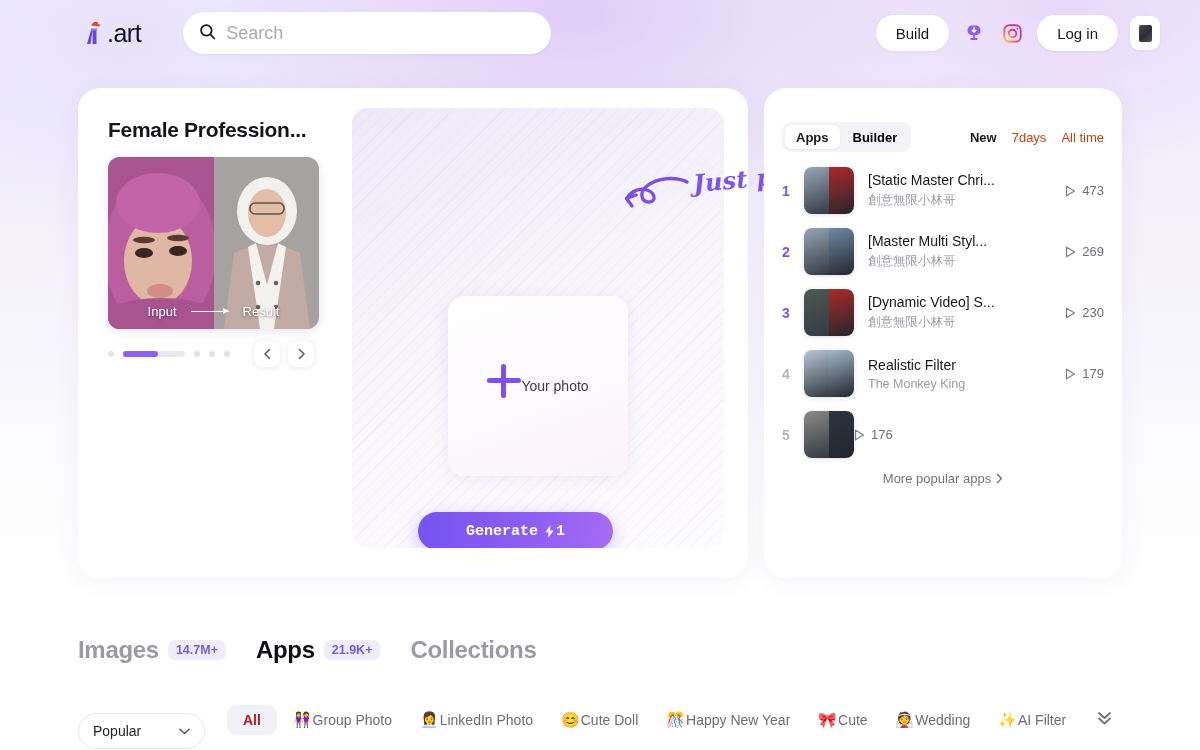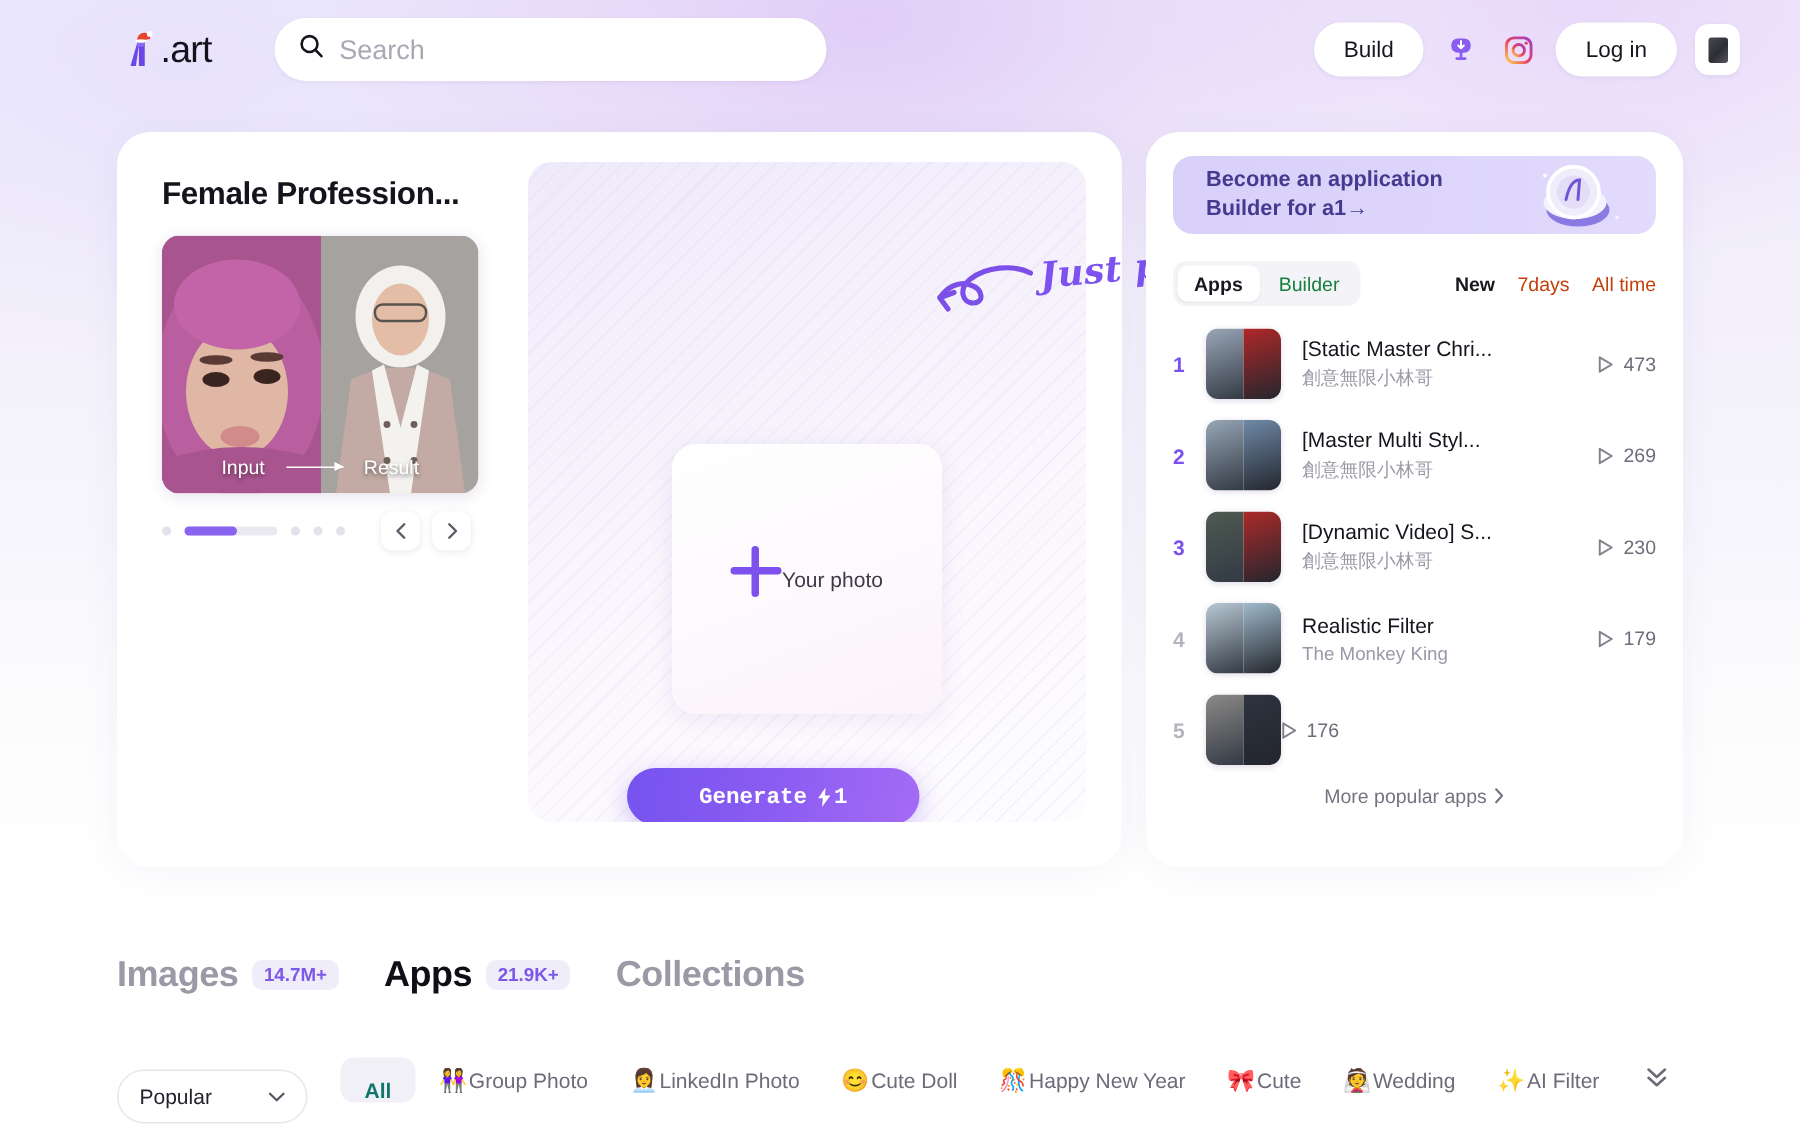--- a/index.html
+++ b/index.html
@@ -175,21 +175,21 @@
     background: linear-gradient(95deg, #d9d0fa 0%, #ddd5fb 55%, #e2dbfc 100%);
     display: flex; align-items: center; padding-left: 22px; cursor: pointer;
   }
   .banner-text { font-size: 14.5px; font-weight: 700; color: #453a8f; line-height: 1.28; z-index: 2; }
   .banner-coins { position: absolute; right: 20px; top: 3px; width: 62px; height: 48px; }
 
   .tabs-row { display: flex; align-items: center; margin-top: 18px; }
   .segbox { background: #f4f3f8; border-radius: 9px; padding: 3px; display: flex; gap: 2px; }
   .seg {
     height: 24px; padding: 0 11px; border-radius: 7px; display: flex; align-items: center;
-    font-size: 13px; color: #15803d; cursor: pointer;
+    font-size: 13px; color: #000000; cursor: pointer; font-weight: bold;
   }
   .seg.active { background: #fff; color: #19171f; font-weight: 600; box-shadow: 0 1px 2px rgba(0,0,0,0.06); }
   .filters { margin-left: auto; display: flex; gap: 15px; align-items: center; }
   .filter { font-size: 13px; color: #c2410c; cursor: pointer; }
   .filter.active { color: #19171f; font-weight: 700; }
 
   .rank-list { margin-top: 8px; }
   .rank-row { display: flex; align-items: center; height: 61px; cursor: pointer; }
   .rank-num { width: 22px; font-size: 14px; font-weight: 700; color: #b5b3bf; flex: none; text-align: left; }
   .rank-num.top { color: #7b51ee; }
@@ -225,21 +225,21 @@
   .chips-row { display: flex; align-items: center; gap: 4px; margin-top: 27px; }
   .dropdown {
     width: 127px; height: 36px; border: 1px solid #e7e5ee; border-radius: 18px;
     background: #fff; display: flex; align-items: center; padding: 0 14px;
     font-size: 14px; color: #24222c; cursor: pointer; margin-right: 18px; flex: none; margin-top: 22px;
   }
   .chip {
     height: 30px; padding: 0 12px; border-radius: 9px; display: flex; align-items: center;
     font-size: 14px; color: #6d6b78; cursor: pointer; white-space: nowrap; gap: 1px;
   }
-  .chip.active { background: #f1f0f6; color: #0f766e; font-weight: 600; padding: 0 16px; align-items: flex-end; }
+  .chip.active { background: #f1f0f6; color: #b91c1c; font-weight: 600; padding: 0 16px; }
   .chip-emoji { font-size: 15px; }
   .expand-icon { margin-left: 14px; color: #6d6b78; cursor: pointer; font-size: 17px; }
 </style>
 </head>
 <body>
 
 <div class="header">
   <div class="logo">
     <span class="logo-mark">
       <svg width="30" height="30" viewBox="0 0 30 30">
@@ -384,37 +384,20 @@
 
   <div class="handwrite">
     <svg width="70" height="42" viewBox="0 0 70 42" style="position:absolute;left:12px;top:14px;">
       <path d="M64 6 C52 0 34 2 24 10 C16 16 18 26 26 26 C33 26 33 17 24 14 C16 11 8 16 4 22" fill="none" stroke="#7b4fe8" stroke-width="3.4" stroke-linecap="round"></path>
       <polyline points="13,19 3.5,22.5 9,30" fill="none" stroke="#7b4fe8" stroke-width="3.4" stroke-linecap="round" stroke-linejoin="round"></polyline>
     </svg>
     <span class="hw-text">Just play it!</span>
   </div>
 
   <div class="right-card">
-    <div class="builder-banner">
-      <div class="banner-text">
-        <div>Become an application</div>
-        <div>Builder for a1→</div>
-      </div>
-      <span class="banner-coins">
-        <svg width="62" height="48" viewBox="0 0 62 48">
-          <ellipse cx="30" cy="33" rx="21" ry="11" fill="#6d5ad8" opacity="0.75"></ellipse>
-          <ellipse cx="28" cy="28" rx="21" ry="11" fill="#f4f2fd"></ellipse>
-          <circle cx="27" cy="21" r="17" fill="#efecfb" stroke="#fff" stroke-width="2.5"></circle>
-          <circle cx="27" cy="21" r="11" fill="#e3ddf8"></circle>
-          <path d="M22 26 C24 17 27 13 31 13 L30 26" fill="none" stroke="#6d56d6" stroke-width="2" stroke-linecap="round"></path>
-          <circle cx="8" cy="10" r="1.4" fill="#fff" opacity="0.8"></circle>
-          <circle cx="56" cy="38" r="1.2" fill="#fff" opacity="0.7"></circle>
-        </svg>
-      </span>
-    </div>
 
     <div class="tabs-row">
       <div class="segbox">
         <div class="seg active">Apps</div>
         <div class="seg">Builder</div>
       </div>
       <div class="filters">
         <span class="filter active">New</span>
         <span class="filter">7days</span>
         <span class="filter">All time</span>

